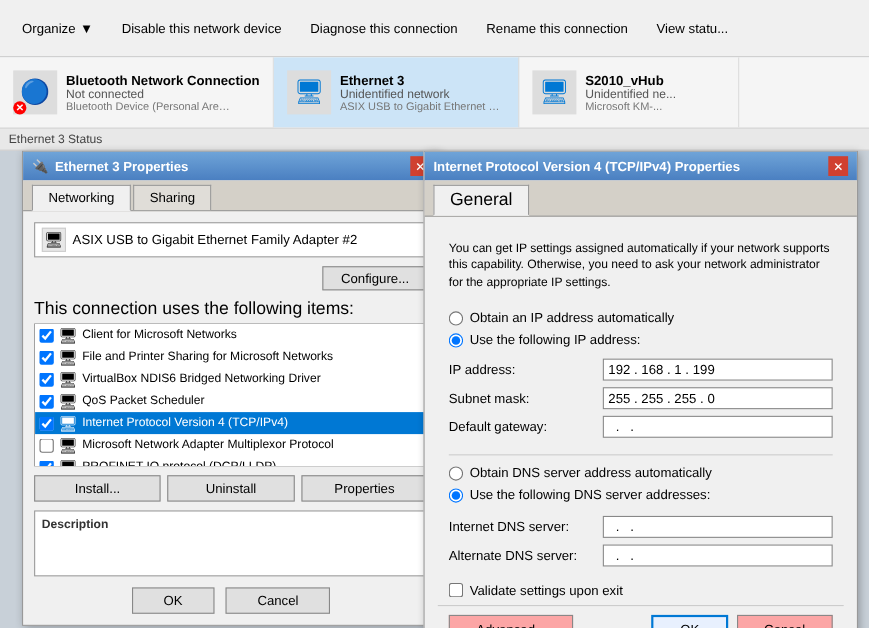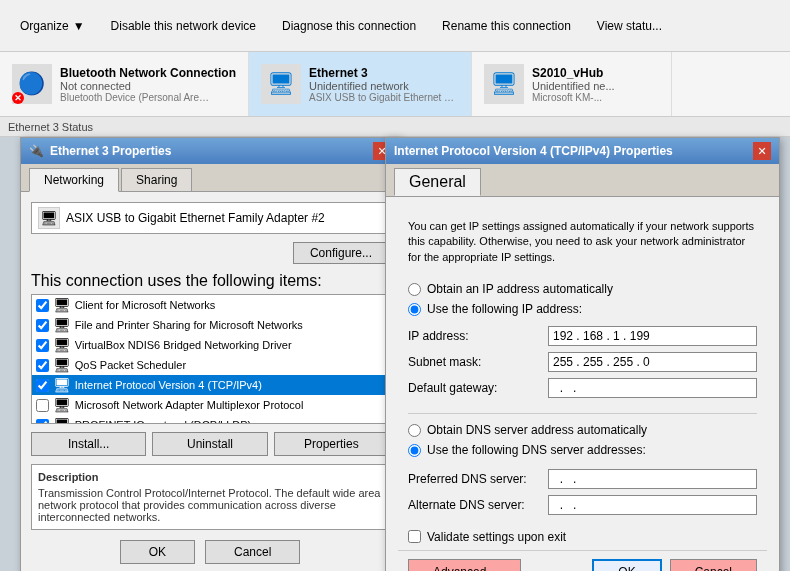--- a/index.html
+++ b/index.html
@@ -466,21 +466,20 @@
         </button>
         <button>
           <span>Uninstall</span>
         </button>
         <button>
           <span>Properties</span>
         </button>
       </div>
       <div class="description-box">
         <div style="font-weight:bold; margin-bottom:4px;">Description</div>
-        <div>Transmission Control Protocol/Internet Protocol. The default wide area network protocol that provides communication across diverse interconnected networks.</div>
       </div>
       <div class="ok-cancel-row">
         <button>
           <span>OK</span>
         </button>
         <button>
           <span>Cancel</span>
         </button>
       </div>
     </div>
@@ -544,21 +543,21 @@
           <label>Obtain DNS server address automatically</label>
         </div>
         <div class="radio-row">
           <input type="radio" name="dnsmode" checked="" style="">
           <label>Use the following DNS server addresses:</label>
         </div>
       </div>
 
       <div class="field-table">
         <div class="field-row">
-          <div class="field-label">Preferred DNS server:</div>
+          <div class="field-label">Internet DNS server:</div>
           <div class="field-input">
             <span>&nbsp; . &nbsp; . &nbsp;</span>
           </div>
         </div>
         <div class="field-row">
           <div class="field-label">Alternate DNS server:</div>
           <div class="field-input">
             <span>&nbsp; . &nbsp; . &nbsp;</span>
           </div>
         </div>

